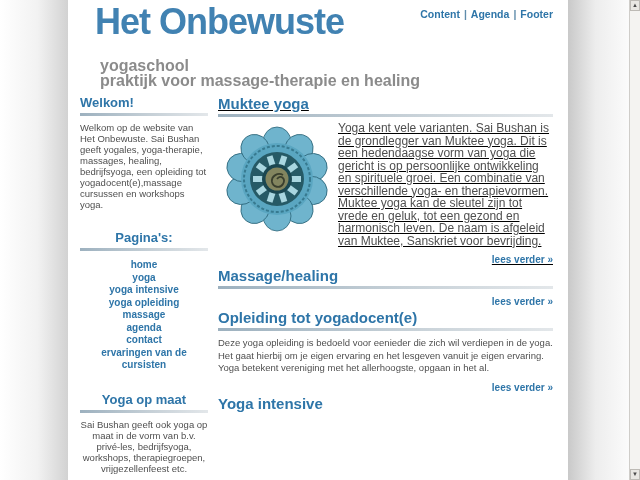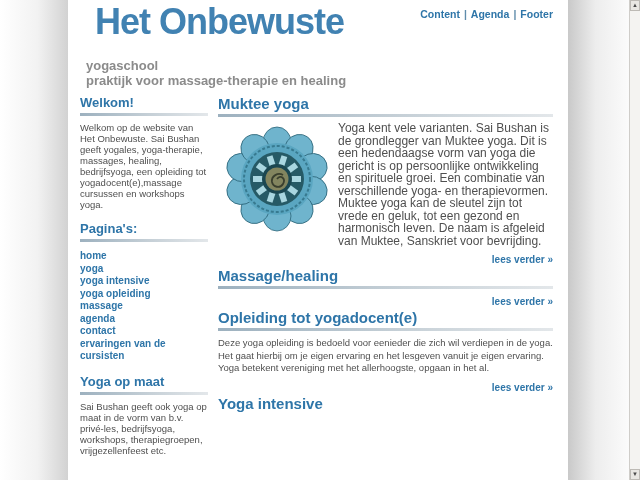--- a/index.html
+++ b/index.html
@@ -19,40 +19,40 @@
   .scroll-btn{height:11px;width:100%;background:#e9e7e3;border:1px solid #bdbab5;box-sizing:border-box;font-size:6px;line-height:9px;text-align:center;color:#4a4a4a;cursor:pointer;}
 
   .content{width:500px;height:480px;background:#ffffff;box-sizing:border-box;position:relative;padding:0 15px 0 12px;}
 
   
   .header{height:95px;position:relative;}
   .top-nav{position:absolute;top:8px;right:0;font-size:10.5px;font-weight:bold;color:#2e75a8;}
   .top-nav a{color:#2e75a8;text-decoration:none;cursor:pointer;}
   .nav-sep{color:#5f8cab;padding:0 4px;}
   .site-title{position:absolute;top:4px;left:15px;font-size:36px;font-weight:bold;color:#4182b2;letter-spacing:-1px;line-height:1;}
-  .site-subtitle{position:absolute;top:58px;left:6px;font-size:13px;font-weight:bold;color:#8b8b8b;line-height:15px;}
+  .site-subtitle{position:absolute;top:58px;left:20px;font-size:16px;font-weight:bold;color:#8b8b8b;line-height:15px;}
 
   
   .columns{display:flex;align-items:flex-start;}
   .sidebar{width:128px;margin-right:10px;flex-shrink:0;}
   .main{flex:1;min-width:0;}
 
   h2{margin:0;padding:0;color:#2e75a8;font-weight:bold;}
   .sidebar h2{font-size:13px;line-height:16px;}
   .main h2{font-size:15px;line-height:17px;}
   .rule{height:3px;margin-top:2px;background:linear-gradient(to right,#9db1bf 0%,#c6d0d7 55%,#e3e7ea 100%);}
 
   .side-text{font-size:9.5px;line-height:11px;color:#4f4f4f;margin-top:6px;}
-  .side-block{margin-top:11px;}
+  .side-block{margin-top:20px;text-align:center;}
 
   .menu{margin-top:8px;}
   .menu a{display:block;font-size:10px;font-weight:bold;color:#2e75a8;text-decoration:none;line-height:12.5px;cursor:pointer;}
 
   .section{}
-  .section:first-child{margin-top:0;}
+  .section:first-child{margin-top:0;text-decoration:underline;}
   .sec-body{font-size:9.5px;line-height:12.5px;color:#4f4f4f;margin-top:6px;}
   .muktee-row{display:flex;margin-top:5px;}
   .mandala{margin-left:8px;width:102px;height:114px;flex-shrink:0;}
   .muktee-text{margin-left:10px;font-size:12px;line-height:12.5px;color:#4f4f4f;}
   .read-more{text-align:right;margin-top:2px;}
   .read-more a{font-size:10px;font-weight:bold;color:#2e75a8;text-decoration:none;cursor:pointer;}
 </style>
 </head>
 <body>
 

